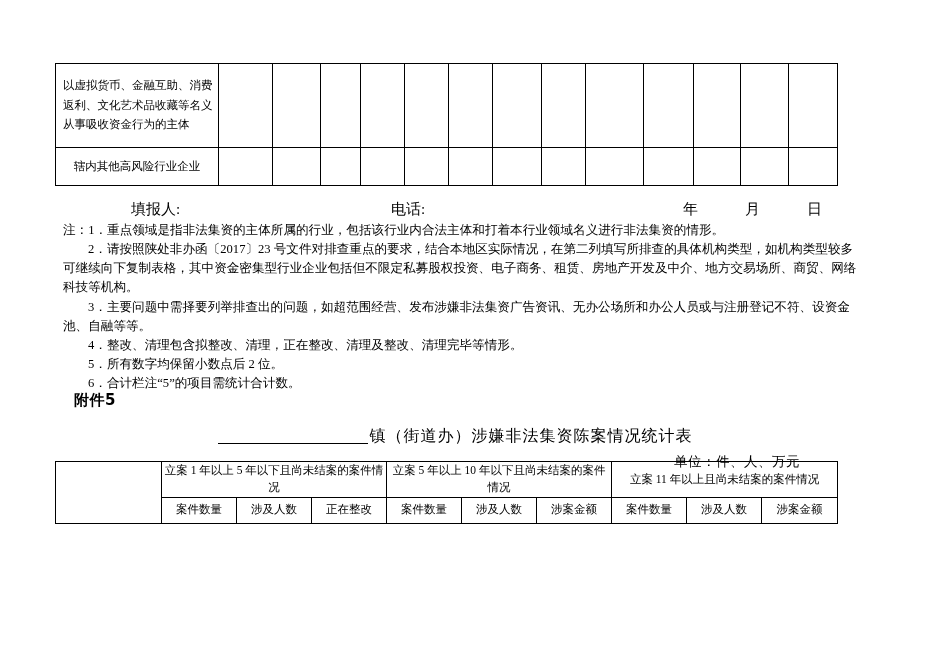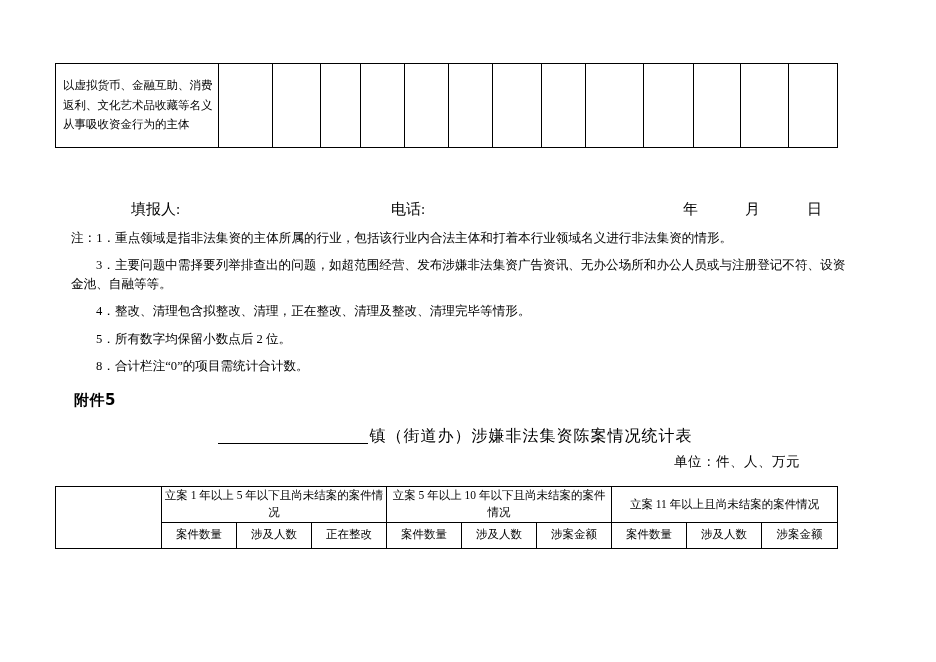--- a/index.html
+++ b/index.html
@@ -84,21 +84,21 @@
   .notes {
     position: absolute;
     left: 63px;
     top: 221px;
     width: 800px;
     font-size: 12.6px;
     line-height: 1.52;
   }
   .note {
     text-indent: 0;
-    margin: 8px;
+    margin: 0;
     white-space: normal;
   }
   .note.indent { text-indent: 25px; }
 
   
   .attach-label {
     position: absolute;
     left: 74px;
     top: 391px;
     font-family: "DejaVu Sans", "Liberation Sans", sans-serif;
@@ -135,21 +135,21 @@
     width: 800px;
     text-align: right;
     font-size: 13.5px;
     letter-spacing: 0.5px;
   }
 
   
   .bottom-table-wrap {
     position: absolute;
     left: 55px;
-    top: 486px;
+    top: 461px;
     width: 782px;
   }
   table.bottom-table { width: 782px; }
   table.bottom-table td {
     font-size: 11.5px;
     line-height: 1.5;
   }
   td.group-head { height: 33px; padding: 2px 3px; }
   td.sub-head   { height: 25px; }
   td.corner     { }
@@ -187,38 +187,55 @@
           <td class="r1"></td>
           <td class="r1"></td>
           <td class="r1"></td>
           <td class="r1"></td>
           <td class="r1"></td>
           <td class="r1"></td>
           <td class="r1"></td>
           <td class="r1"></td>
           <td class="r1"></td>
         </tr>
+        <tr>
+          <td class="rowlabel centered r2">辖内其他高风险行业企业</td>
+          <td class="r2"></td>
+          <td class="r2"></td>
+          <td class="r2"></td>
+          <td class="r2"></td>
+          <td class="r2"></td>
+          <td class="r2"></td>
+          <td class="r2"></td>
+          <td class="r2"></td>
+          <td class="r2"></td>
+          <td class="r2"></td>
+          <td class="r2"></td>
+          <td class="r2"></td>
+          <td class="r2"></td>
+        </tr>
       </tbody>
     </table>
   </div>
 
   <div class="sig-line">
     <span class="sig-filler">填报人:</span>
     <span class="sig-phone">电话:</span>
     <span class="sig-year">年</span>
     <span class="sig-month">月</span>
     <span class="sig-day">日</span>
   </div>
 
   <div class="notes">
     <p class="note">注：1．重点领域是指非法集资的主体所属的行业，包括该行业内合法主体和打着本行业领域名义进行非法集资的情形。</p>
+    <p class="note indent">2．请按照陕处非办函〔2017〕23 号文件对排查重点的要求，结合本地区实际情况，在第二列填写所排查的具体机构类型，如机构类型较多可继续向下复制表格，其中资金密集型行业企业包括但不限定私募股权投资、电子商务、租赁、房地产开发及中介、地方交易场所、商贸、网络科技等机构。</p>
     <p class="note indent">3．主要问题中需择要列举排查出的问题，如超范围经营、发布涉嫌非法集资广告资讯、无办公场所和办公人员或与注册登记不符、设资金池、自融等等。</p>
     <p class="note indent">4．整改、清理包含拟整改、清理，正在整改、清理及整改、清理完毕等情形。</p>
     <p class="note indent">5．所有数字均保留小数点后 2 位。</p>
-    <p class="note indent">8．合计栏注“0”的项目需统计合计数。</p>
+    <p class="note indent">6．合计栏注“5”的项目需统计合计数。</p>
   </div>
 
   <div class="attach-label">附件5</div>
 
   <div class="main-title">
     <span class="title-blank"></span><span>镇（街道办）涉嫌非法集资陈案情况统计表</span>
   </div>
 
   <div class="unit-line">单位：件、人、万元</div>
 

